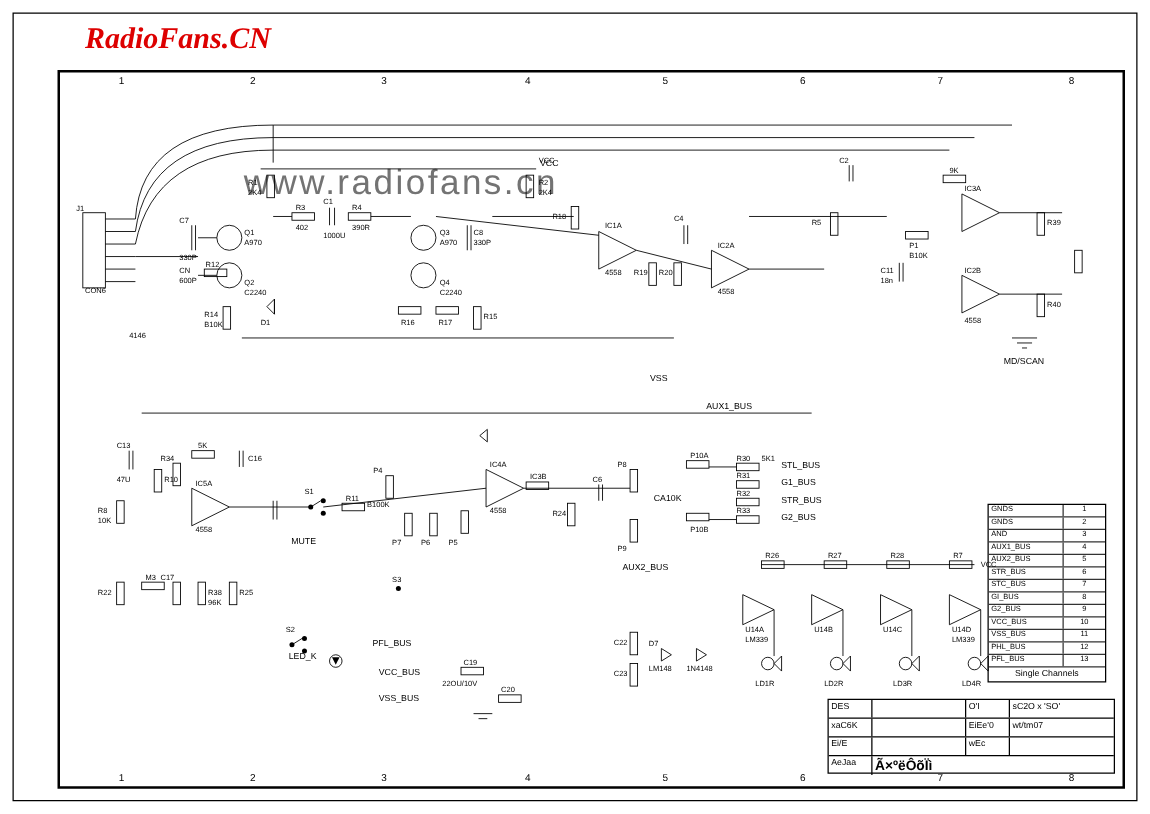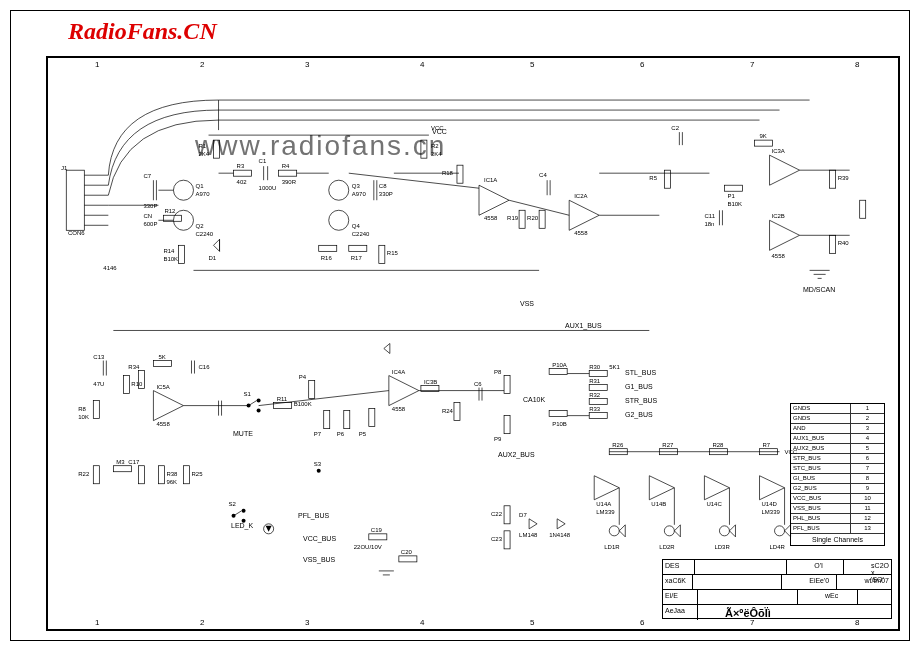--- a/index.html
+++ b/index.html
@@ -6,21 +6,21 @@
     body { width: 920px; height: 651px; background: #fff; font-family: Arial, sans-serif; position: relative; overflow: hidden; }
     .header-title { position: absolute; top: 18px; left: 68px; color: #d00; font-size: 24px; font-weight: bold; font-style: italic; font-family: 'Times New Roman', serif; }
     .watermark { position: absolute; top: 130px; left: 195px; color: #737373; font-size: 28px; letter-spacing: 2px; z-index: 0; }
     .frame-outer { position: absolute; top: 56px; left: 46px; right: 20px; bottom: 20px; border: 2px solid #000; }
     .frame-inner { position: absolute; top: 10px; left: 10px; right: 10px; bottom: 10px; border: 1px solid #000; }
     .col-label-top { position: absolute; top: 60px; font-size: 8px; }
     .col-label-bot { position: absolute; bottom: 24px; font-size: 8px; }
     .c1t { left: 95px; } .c2t { left: 200px; } .c3t { left: 305px; } .c4t { left: 420px; }
     .c5t { left: 530px; } .c6t { left: 640px; } .c7t { left: 750px; } .c8t { left: 855px; }
     .title-block { position: absolute; bottom: 32px; right: 28px; width: 230px; height: 60px; border: 1px solid #000; font-size: 7px; background: #fff; }
-    .tb-row { border-bottom: 1px solid #000; display: flex; height: 15px; gap: 25px; }
+    .tb-row { border-bottom: 1px solid #000; display: flex; height: 15px; }
     .tb-cell-l { width: 35px; border-right: 1px solid #000; padding: 2px; }
     .tb-cell-m { width: 75px; border-right: 1px solid #000; padding: 2px; }
     .tb-cell-r { flex: 1; padding: 2px; }
     .tb-big { font-size: 11px; font-weight: bold; }
     .conn-table { position: absolute; right: 35px; bottom: 105px; width: 95px; border: 1px solid #000; font-size: 6px; background: #fff; }
     .conn-row { display: flex; border-bottom: 1px solid #333; height: 10px; }
     .conn-name { width: 60px; padding: 1px 2px; border-right: 1px solid #333; }
     .conn-num { flex: 1; text-align: center; padding: 1px; }
     .conn-title { text-align: center; padding: 2px; font-size: 7px; }
     .schematic { position: absolute; top: 70px; left: 58px; right: 30px; bottom: 30px; }

